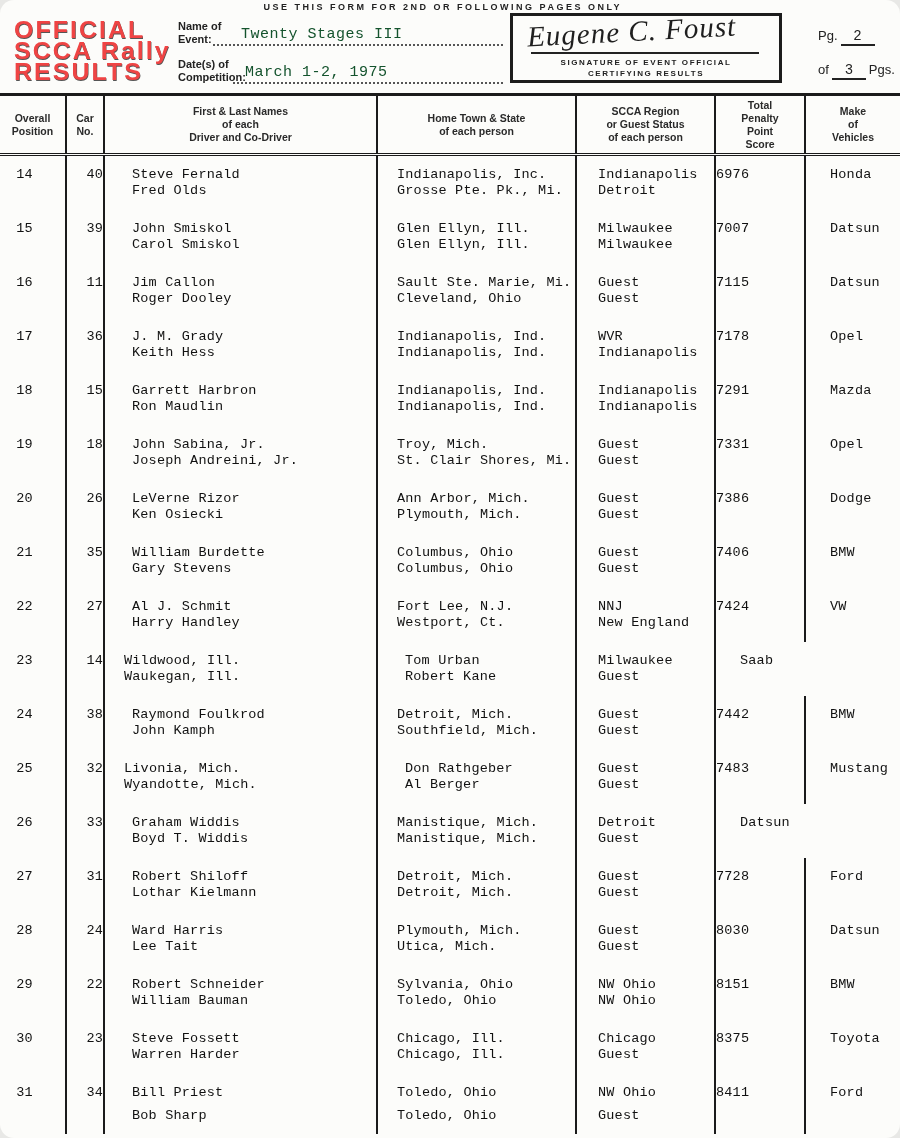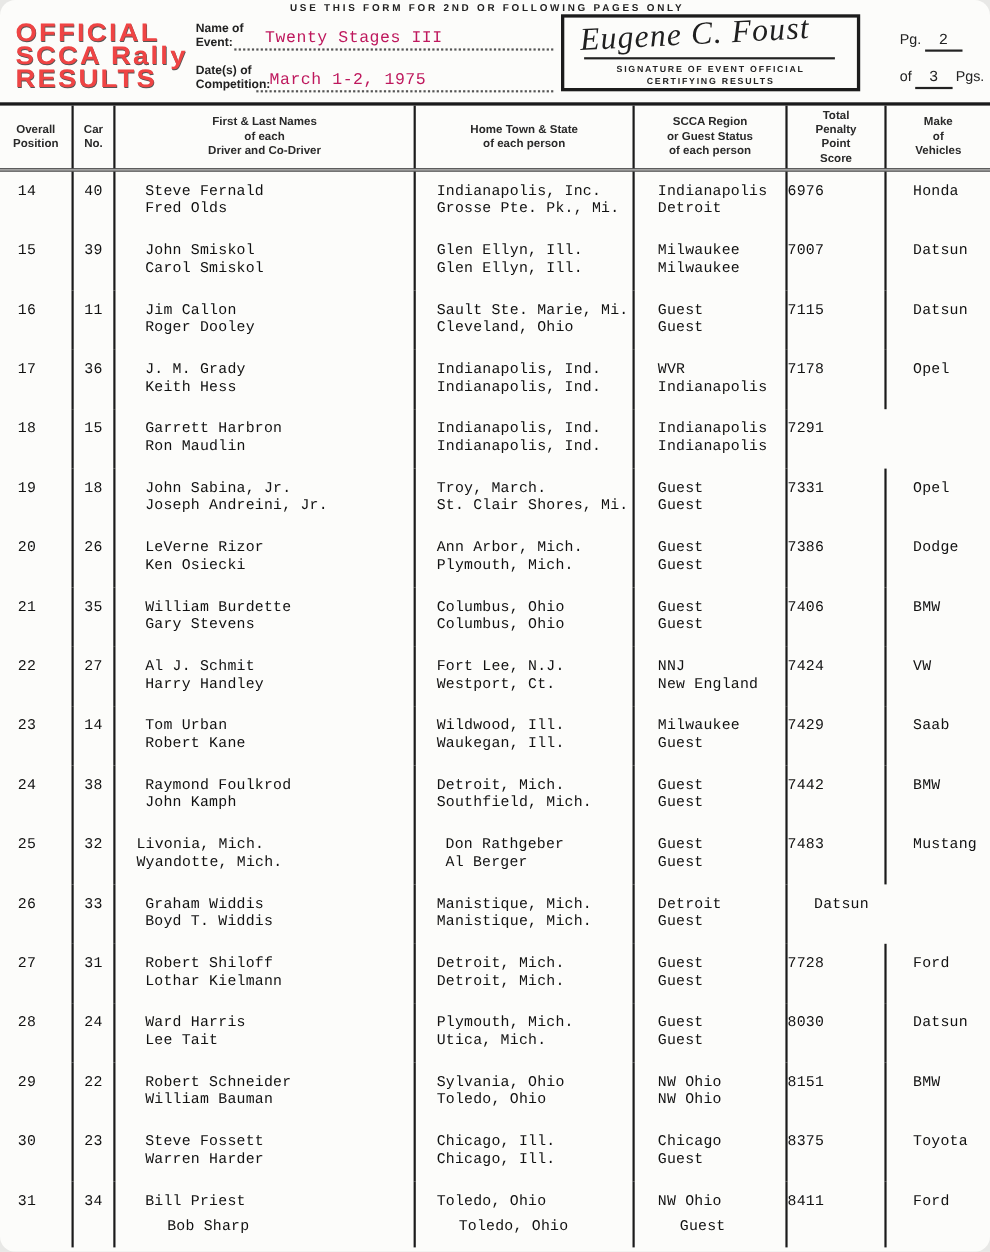--- a/index.html
+++ b/index.html
@@ -30,21 +30,21 @@
   .field-event { top:20px; }
   .field-date  { top:58px; }
   .field .lbl { font-size:11px; font-weight:600; line-height:13px; color:#222; }
   .fill {
     position:absolute; border-bottom:2px dotted #555; height:20px;
   }
   .fill-event { left:213px; top:26px; width:290px; }
   .fill-date  { left:233px; top:64px; width:270px; }
   .fill .val {
     font-family:"Liberation Mono","DejaVu Sans Mono",monospace;
-    font-size:15px; color:#be185d; padding-left:28px; letter-spacing:0.5px;
+    font-size:15px; color:#14532d; padding-left:28px; letter-spacing:0.5px;
     white-space:nowrap;
   }
   .fill-date .val { padding-left:12px; }
 
   
   .sigbox {
     position:absolute; left:510px; top:13px; width:272px; height:70px;
     border:3px solid #1c1c1c; background:#fcfcfa;
   }
   .sig-name {
@@ -91,27 +91,27 @@
   .trow { height:54px; }
   .trow:last-child { height:60px; }
   .td {
     border-right:2px solid #1b1b1b; padding-top:11px;
     font-family:"Liberation Mono","DejaVu Sans Mono",monospace;
     font-size:13.5px; line-height:16px; color:#111; letter-spacing:0.2px;
     white-space:nowrap; overflow:hidden;
   }
   .trow .td:last-child { border-right:none; }
   .td.c0 { text-align:center; padding-right:16px; }
-  .td.c1 { text-align:center; }
+  .td.c1 { text-align:right; }
   .td.c2 { padding-left:27px; }
   .td.c3 { padding-left:19px; }
   .td.c4 { padding-left:21px; }
   .td.c5 { text-align:left; }
   .td.c6 { padding-left:24px; }
-  .trow:last-child .line + .line { margin-top:7px;margin-left:20px; }
+  .trow:last-child .line + .line { margin-top:7px; }
 </style>
 </head>
 <body>
 
 <div class="page">
 
   <div class="form-note">USE THIS FORM FOR 2ND OR FOLLOWING PAGES ONLY</div>
 
   <div class="stamp">
     <div>OFFICIAL</div>
@@ -307,34 +307,37 @@
             <div class="line">Indianapolis, Ind.</div>
             <div class="line">Indianapolis, Ind.</div>
           </div>
           <div class="td c4">
             <div class="line">Indianapolis</div>
             <div class="line">Indianapolis</div>
           </div>
           <div class="td c5">
             <div class="line">7291</div>
           </div>
+          <div class="td c6">
+            <div class="line">Mazda</div>
+          </div>
         </div>
         <div class="trow">
           <div class="td c0">
             <div class="line">19</div>
           </div>
           <div class="td c1">
             <div class="line">18</div>
           </div>
           <div class="td c2">
             <div class="line">John Sabina, Jr.</div>
             <div class="line">Joseph Andreini, Jr.</div>
           </div>
           <div class="td c3">
-            <div class="line">Troy, March.</div>
+            <div class="line">Troy, Mich.</div>
             <div class="line">St. Clair Shores, Mi.</div>
           </div>
           <div class="td c4">
             <div class="line">Guest</div>
             <div class="line">Guest</div>
           </div>
           <div class="td c5">
             <div class="line">7331</div>
           </div>
           <div class="td c6">
@@ -419,34 +422,31 @@
             <div class="line">VW</div>
           </div>
         </div>
         <div class="trow">
           <div class="td c0">
             <div class="line">23</div>
           </div>
           <div class="td c1">
             <div class="line">14</div>
           </div>
+          <div class="td c3">
+            <div class="line">Wildwood, Ill.</div>
+            <div class="line">Waukegan, Ill.</div>
+          </div>
           <div class="td c2">
             <div class="line">Tom Urban</div>
             <div class="line">Robert Kane</div>
           </div>
-          <div class="td c3">
-            <div class="line">Wildwood, Ill.</div>
-            <div class="line">Waukegan, Ill.</div>
-          </div>
           <div class="td c4">
             <div class="line">Milwaukee</div>
             <div class="line">Guest</div>
-          </div>
-          <div class="td c5">
-            <div class="line">7429</div>
           </div>
           <div class="td c6">
             <div class="line">Saab</div>
           </div>
         </div>
         <div class="trow">
           <div class="td c0">
             <div class="line">24</div>
           </div>
           <div class="td c1">

